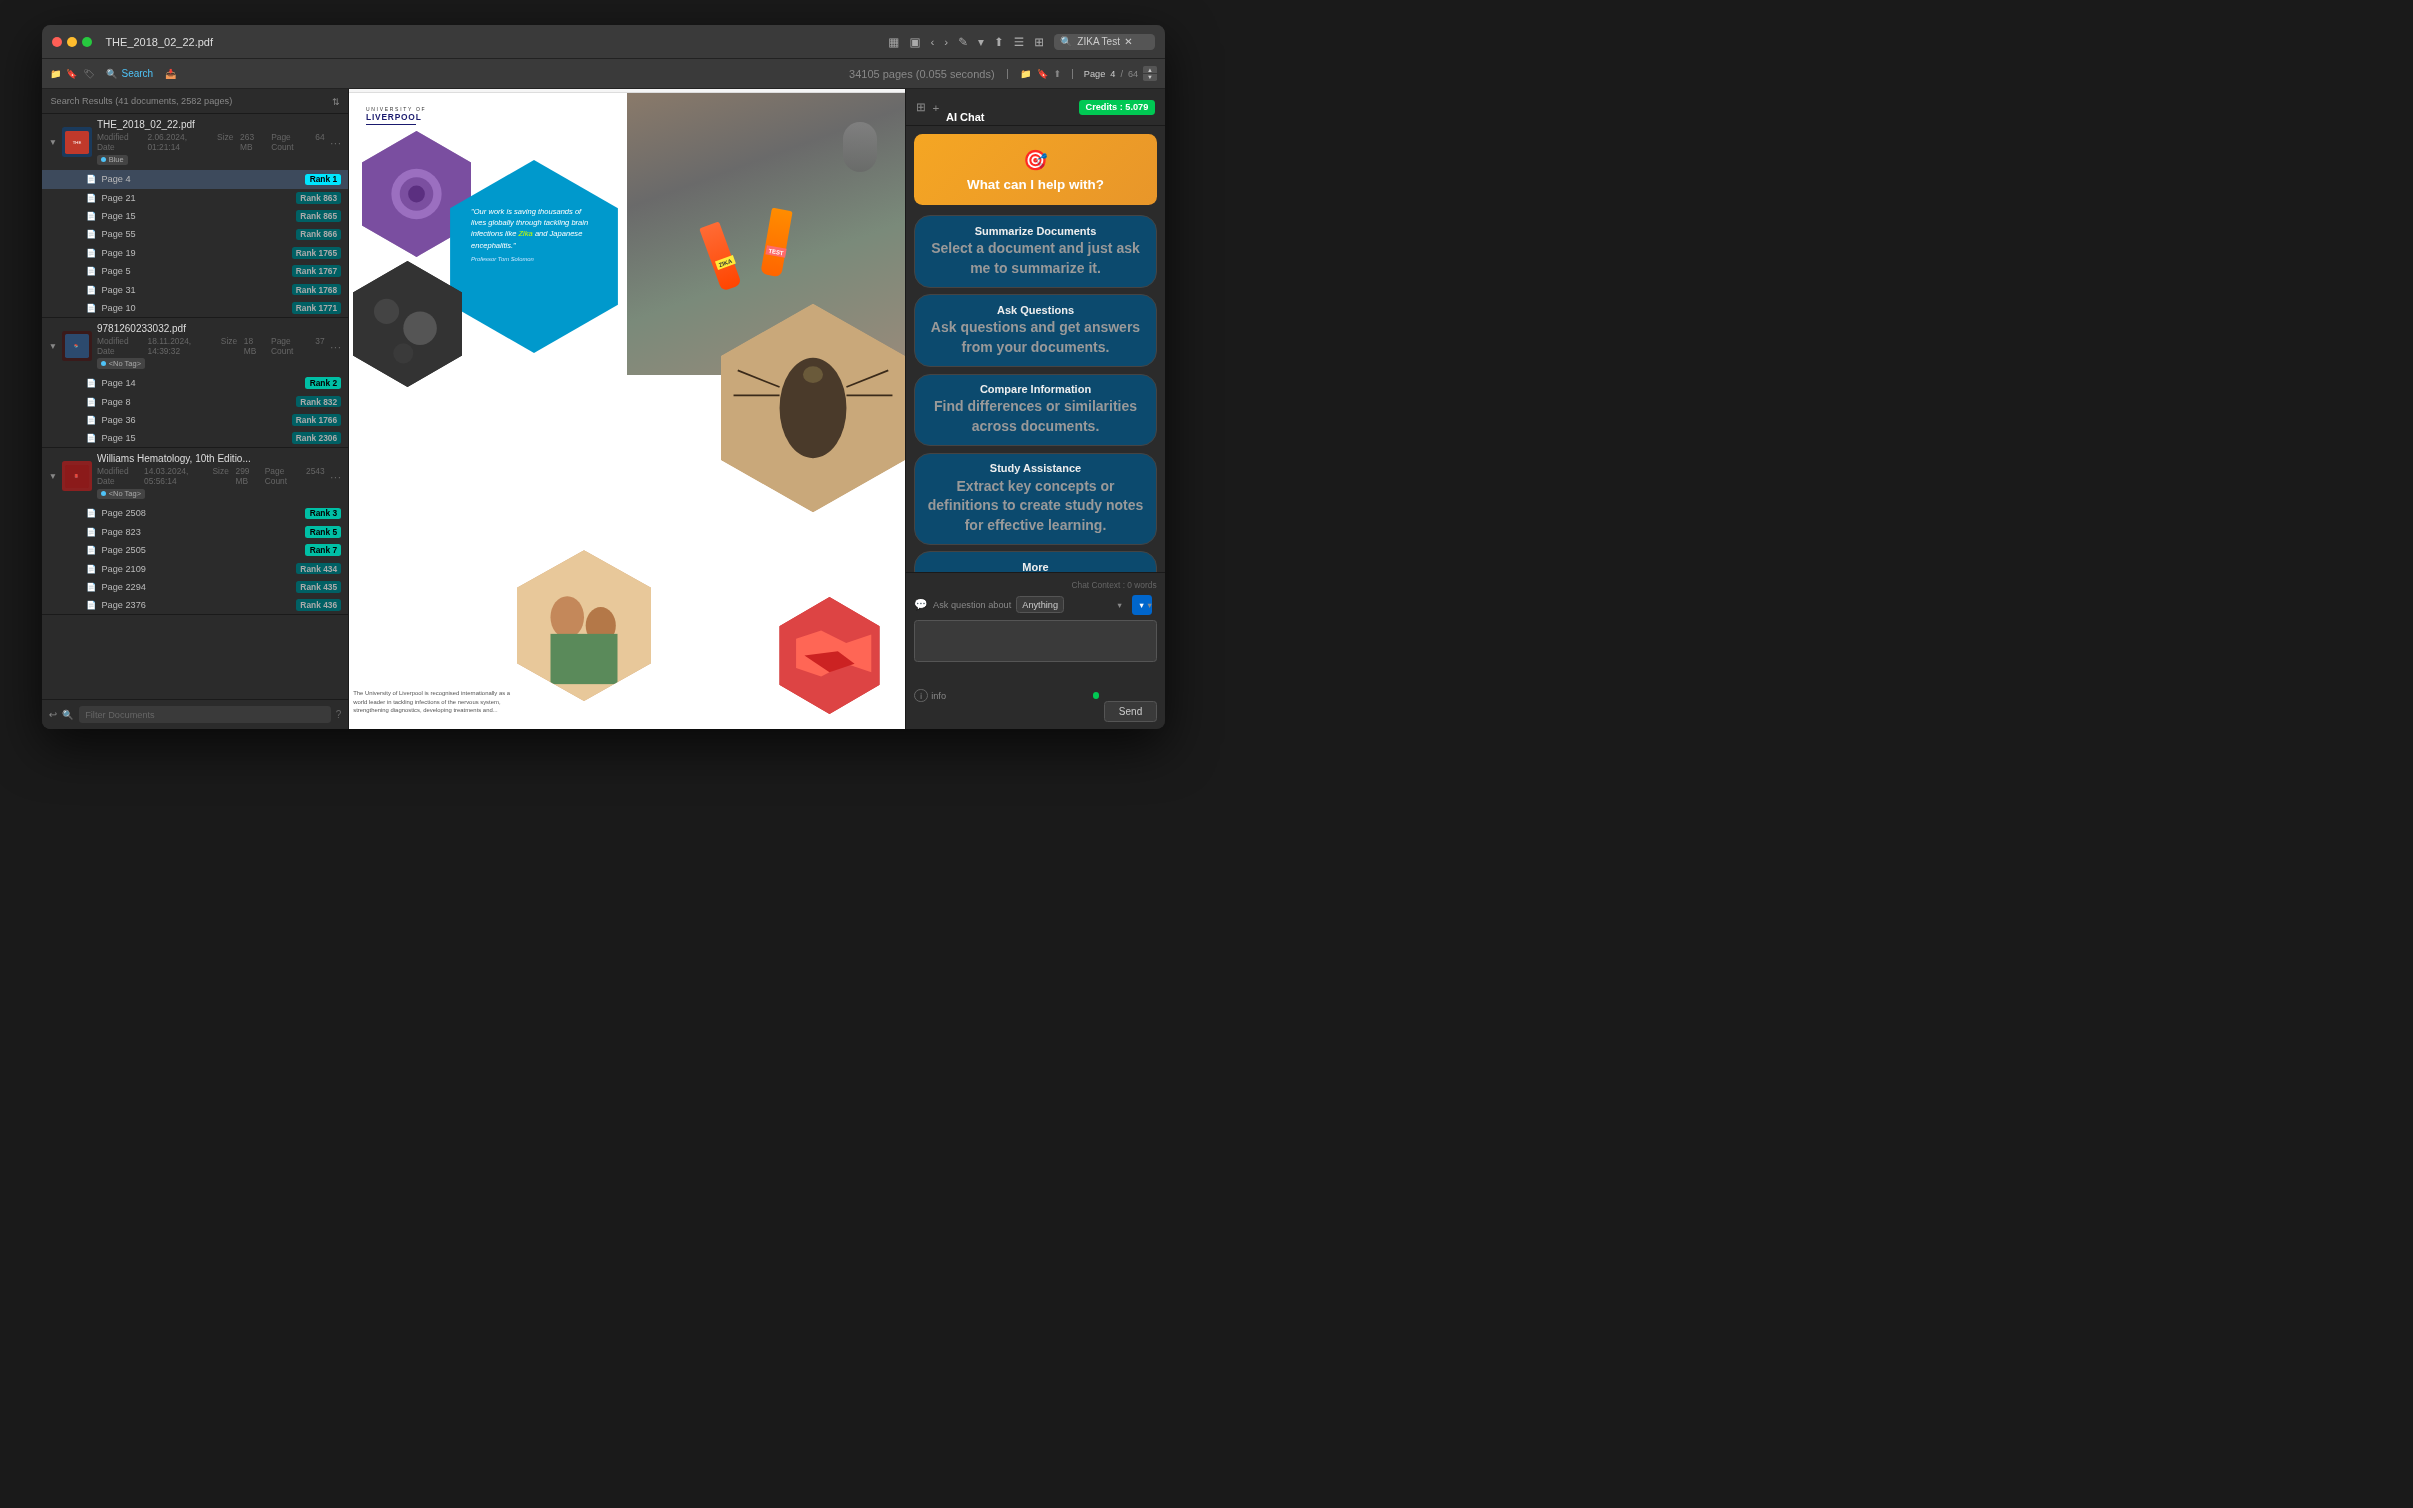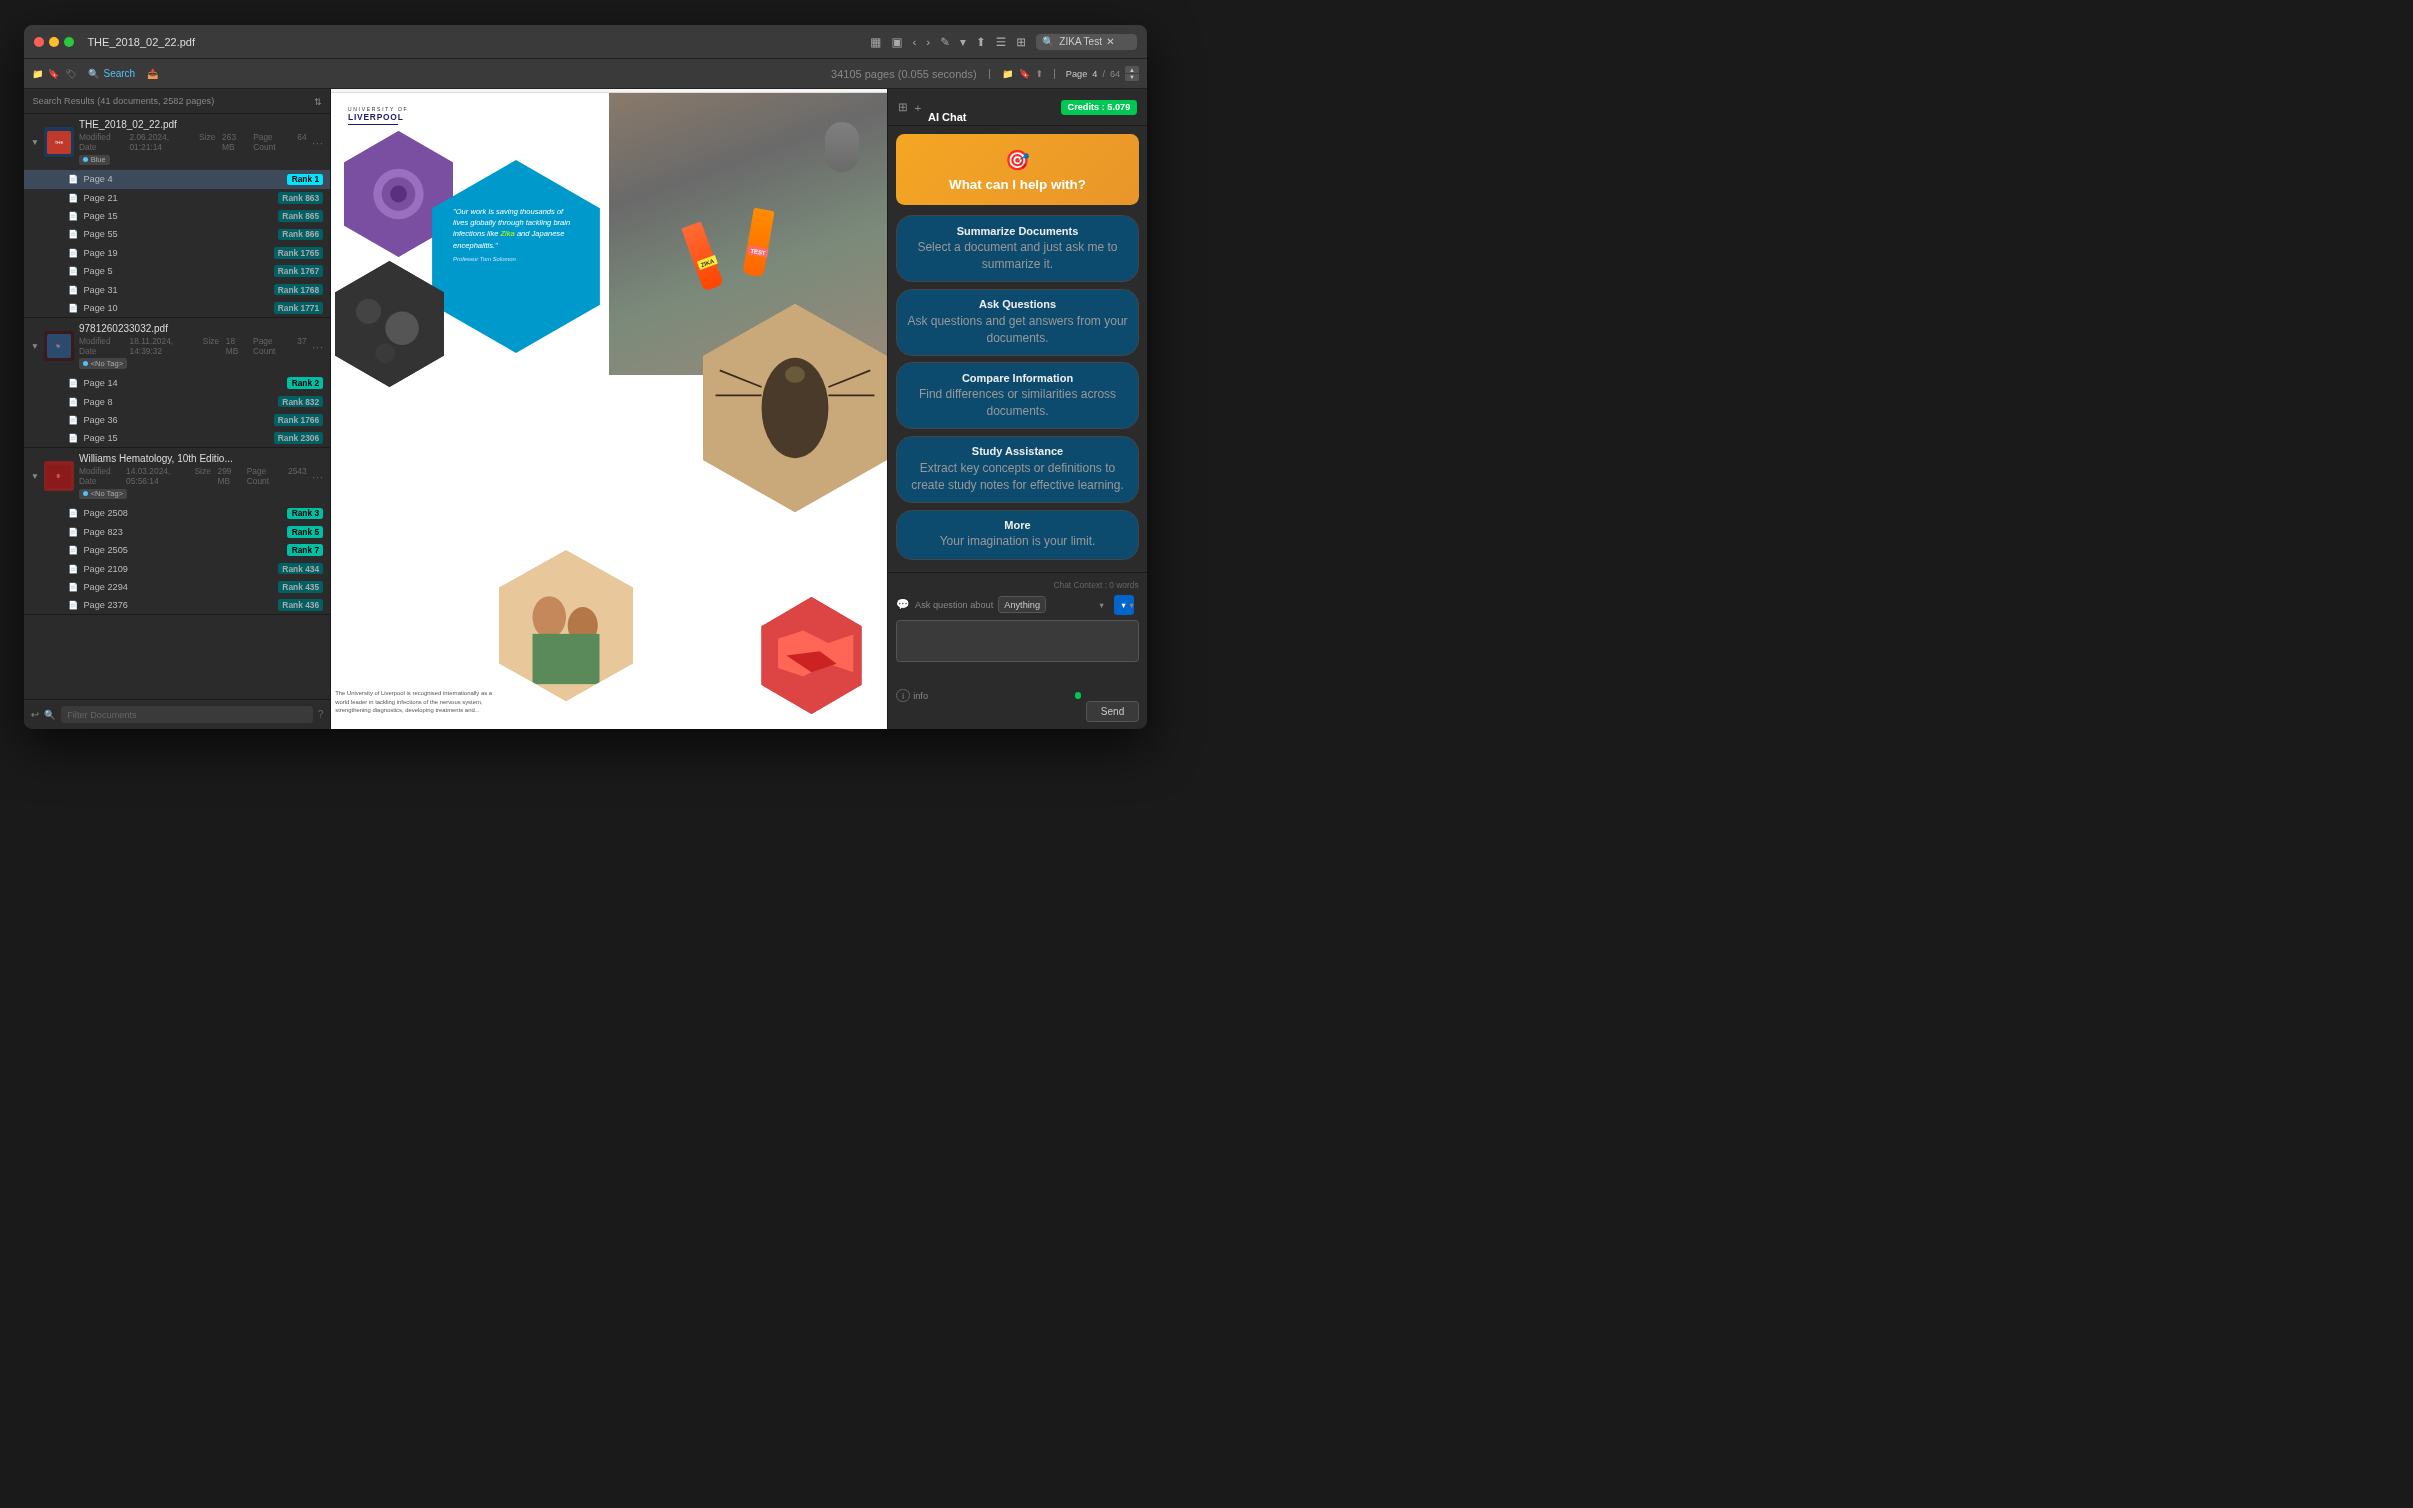--- a/index.html
+++ b/index.html
@@ -12,21 +12,21 @@
       font-size: 10px;
       color: #ccc;
     }
 
     
     .window {
       width: 1123px;
       height: 704px;
       position: absolute;
       top: 25px;
-      left: 24px;
+      left: 42px;
       background: #2b2b2b;
       border-radius: 8.4px;
       overflow: hidden;
       box-shadow: 0 17px 50px rgba(0,0,0,0.7);
     }
 
     
     .titlebar {
       height: 34px;
       background: #3a3a3a;
@@ -271,21 +271,21 @@
     .ai-welcome h2 { font-size: 13.4px; font-weight: 700; }
 
     .ai-option {
       background: #0c4a6e;
       border-radius: 16px;
       padding: 8.4px 10px;
       cursor: pointer;
       border: 0.8px solid #444;
     }
     .ai-option-title { font-size: 11px; color: #eee; font-weight: 600; margin-bottom: 2.5px; text-align: center; }
-    .ai-option-desc { font-size: 12px; color: #999; text-align: center; line-height: 1.4; }
+    .ai-option-desc { font-size: 14px; color: #999; text-align: center; line-height: 1.4; font-weight: bold; }
 
     .ai-footer {
       border-top: 0.8px solid #1a1a1a;
       padding: 6.7px 8.4px;
     }
     .chat-context { font-size: 8.4px; color: #666; text-align: right; margin-bottom: 5px; }
 
     .ask-row {
       display: flex;
       align-items: center;

